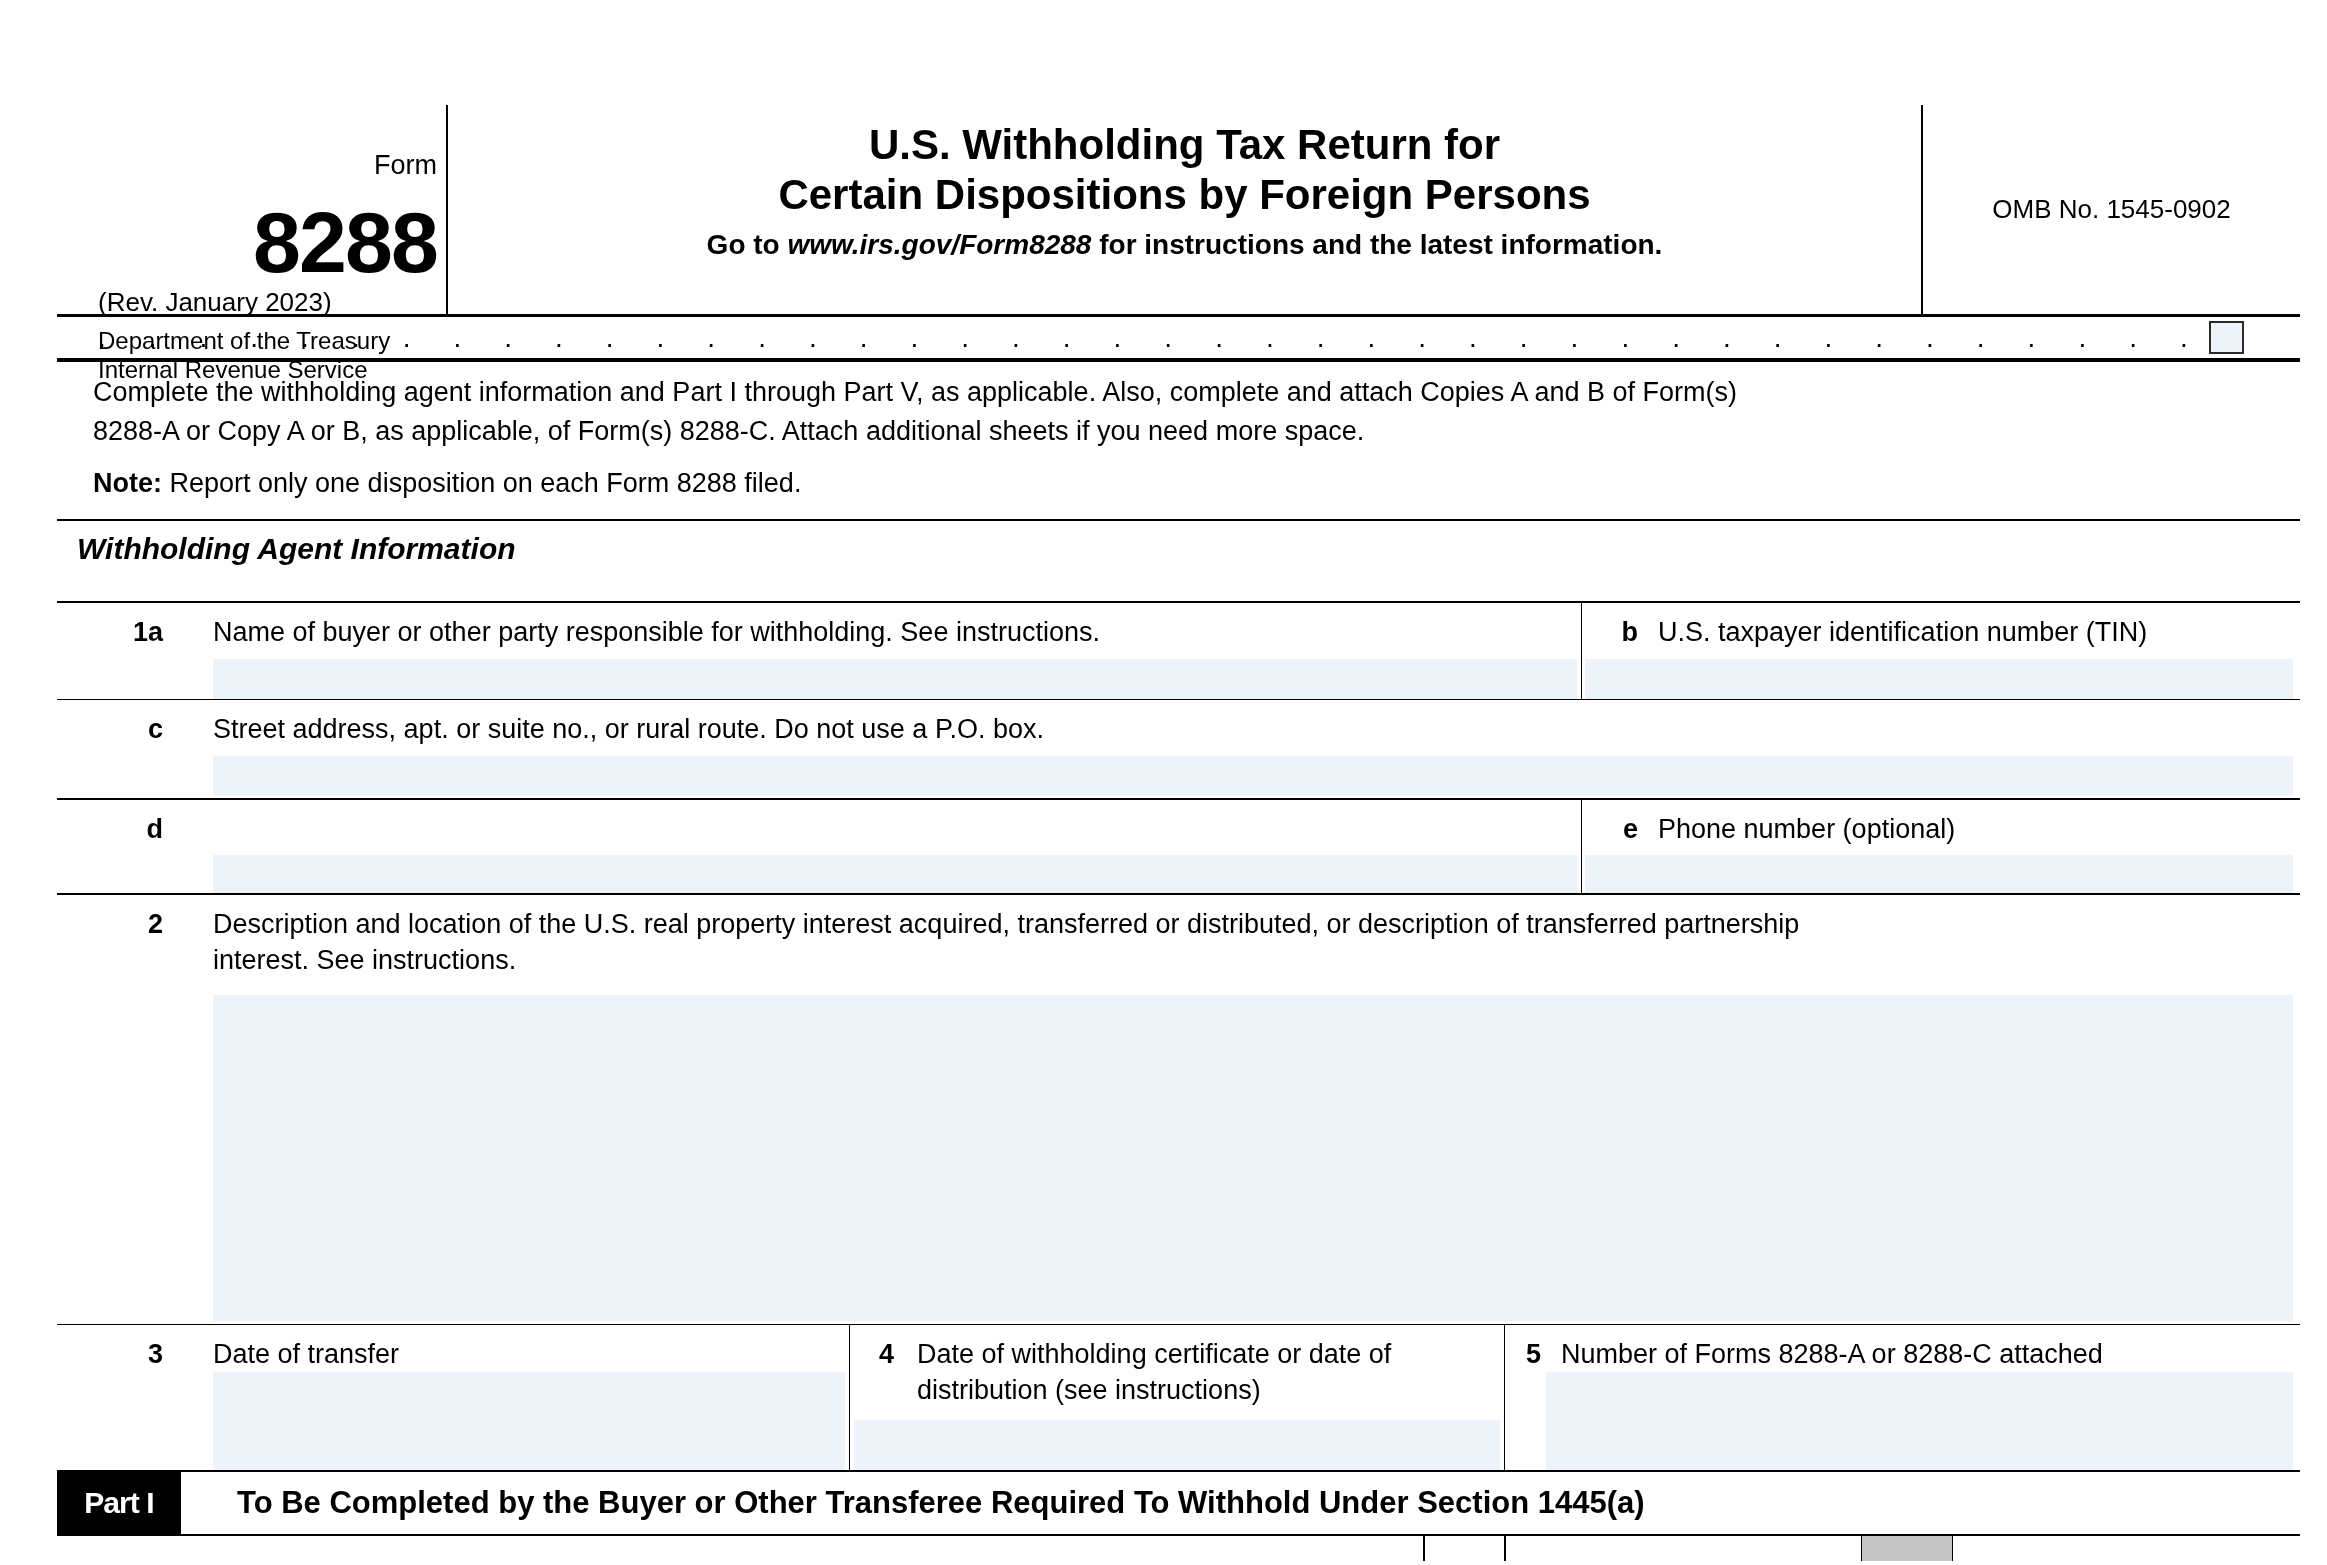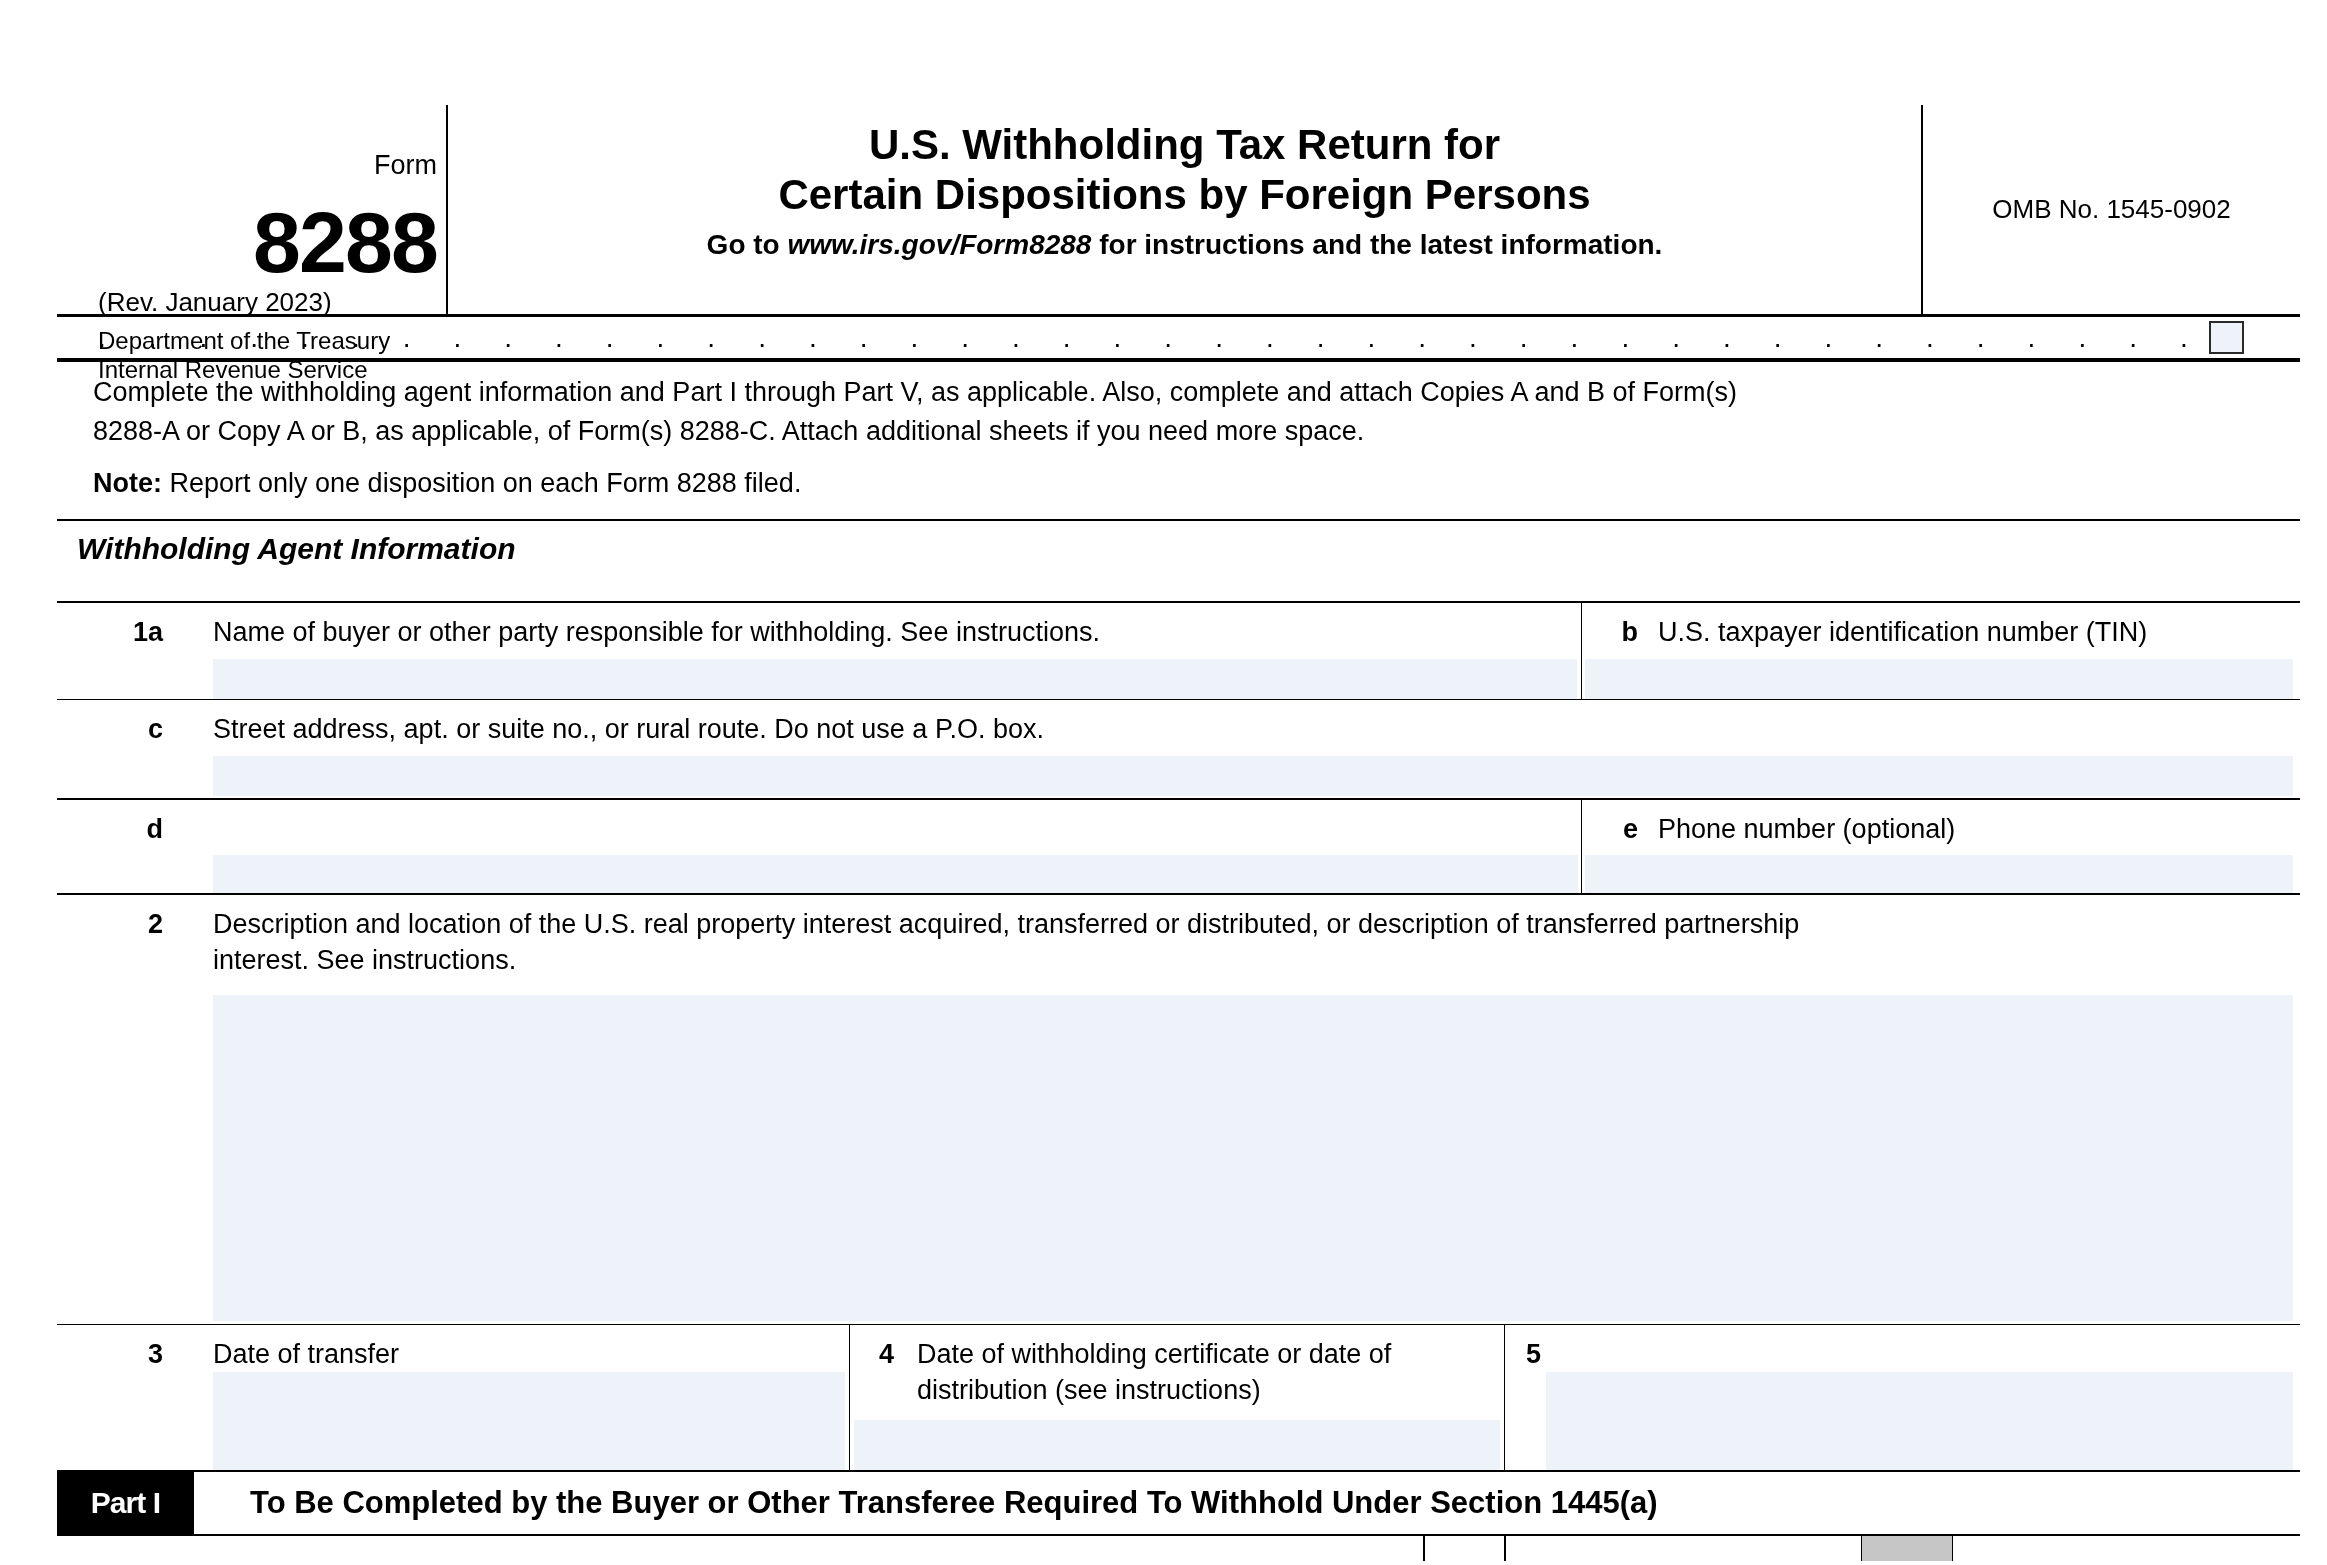--- a/index.html
+++ b/index.html
@@ -68,21 +68,21 @@
   .in-1c { left:156px; right:7.3px; bottom:1.8px; height:40px; }
   .in-1d { left:156px; right:2.7px; bottom:0; height:38px; }
   .in-1e { left:2.7px;  right:7.3px; bottom:0; height:38px; }
   .in-2  { left:156px; right:7.3px; top:100px; bottom:2.7px; }
   .in-3  { left:156px; right:3.6px; bottom:0; height:98px; }
   .in-4  { left:3.6px;  right:4.5px; bottom:0; height:50px; }
   .in-5  { left:41px; right:7.3px; bottom:0; height:98px; }
 
   
   .part1-bar { height:64px; border-bottom:2.7px solid #000; display:flex; align-items:center; }
-  .part1-label { width:137px; height:100%; background:#000; color:#fff; font-size:30px; font-weight:700; display:flex; align-items:center; justify-content:center; letter-spacing:-0.9px; }
+  .part1-label { width:124px; height:100%; background:#000; color:#fff; font-size:30px; font-weight:700; display:flex; align-items:center; justify-content:center; letter-spacing:-0.9px; }
   .part1-title { font-size:31px; font-weight:700; margin-left:56px; }
 
   
   .stub { height:24.5px; position:relative; }
   .stub-line { position:absolute; top:0; bottom:0; width:1.8px; background:#000; }
   .v1 { left:1366px; } .v2 { left:1447px; }
   .stub-gray { position:absolute; left:1804px; width:92px; top:0; bottom:0; background:#c6c6c6; border-left:1.8px solid #000; border-right:1.8px solid #000; }
 </style>
 </head>
 <body>
@@ -197,20 +197,21 @@
     <div class="col4">
       <div class="labline">
         <span class="fnum num4">4</span>
         <span class="lab4">Date of withholding certificate or date of distribution (see instructions)</span>
       </div>
       <div class="finput in-4"></div>
     </div>
     <div class="col5">
       <div class="labline">
         <span class="fnum num5">5</span>
+        <span class="lab5">Number of Forms 8288-A or 8288-C attached</span>
       </div>
       <div class="finput in-5"></div>
     </div>
   </div>
 
   <div class="part1-bar">
     <div class="part1-label">Part I</div>
     <div class="part1-title">To Be Completed by the Buyer or Other Transferee Required To Withhold Under Section 1445(a)</div>
   </div>
 

